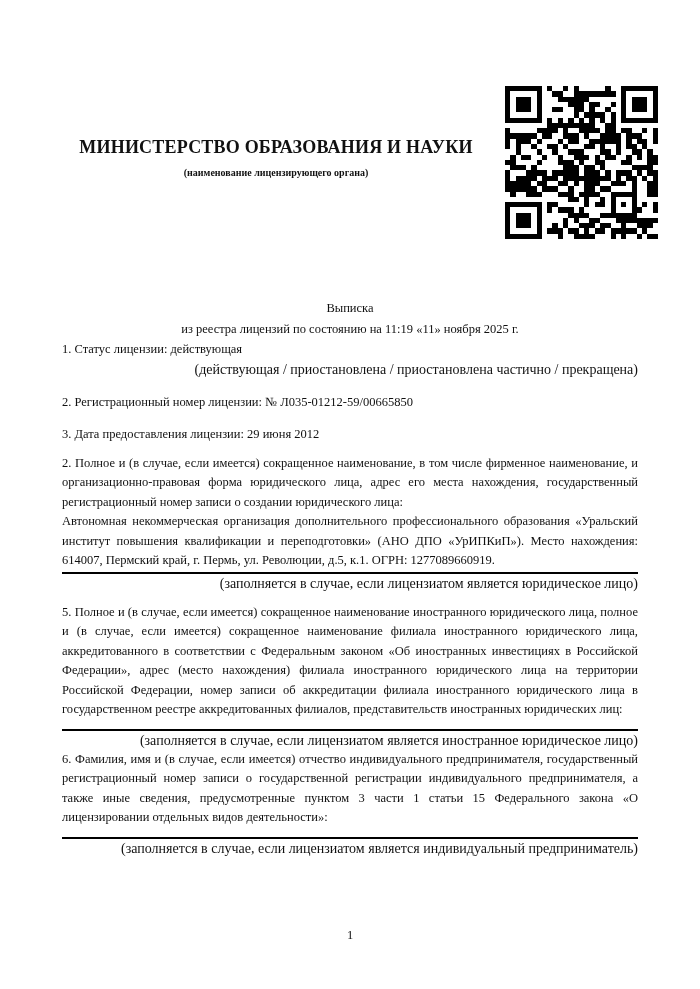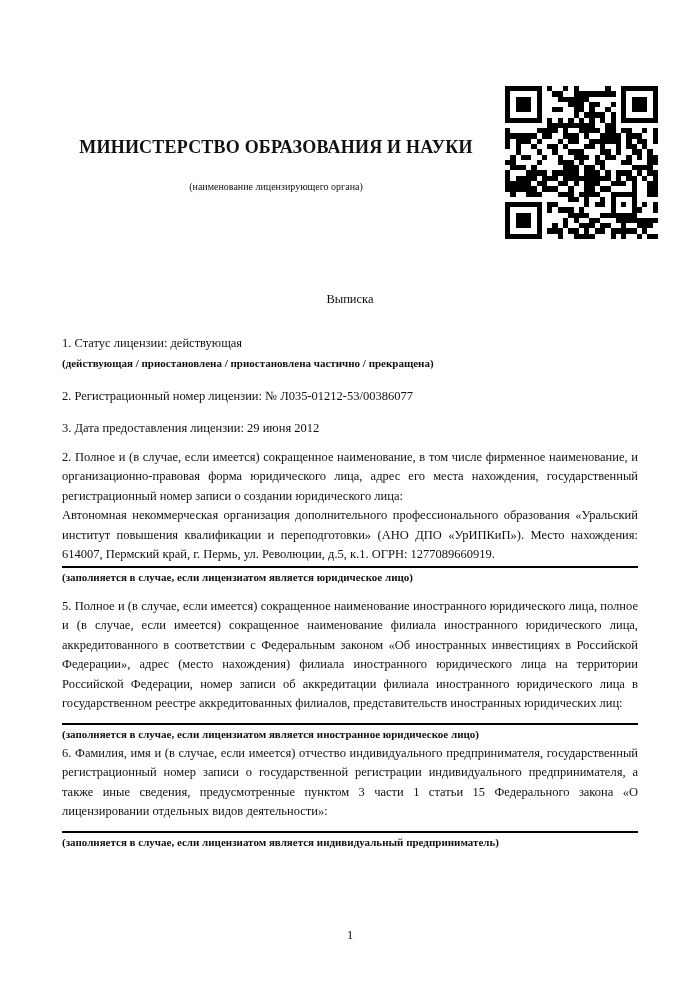--- a/index.html
+++ b/index.html
@@ -27,53 +27,53 @@
   }
   .ministry-line {
     font-weight: bold;
     font-size: 18px;
     line-height: 26px;
     letter-spacing: 0.2px;
   }
   .ministry-caption {
     font-size: 10px;
     line-height: 13px;
-    margin-top: 20px;
+    margin-top: 6px;
+    font-weight: bold;
   }
   
   .qr-wrap {
     position: absolute;
     left: 505px;
     top: 86px;
     width: 153px;
     height: 153px;
   }
   
   .content {
     position: absolute;
     left: 62px;
-    top: 289px;
+    top: 298px;
     width: 576px;
     font-size: 12.5px;
     line-height: 19.5px;
   }
   .doc-title {
     text-align: center;
     line-height: 21px;
   }
   p { margin: 0; }
   .just { text-align: justify; }
   .small-caption {
-    font-size: 11px;
+    font-size: 14px;
     line-height: 13px;
-    text-align: left;
+    text-align: right;
     margin-top: 3px;
-    font-weight: bold;
-  }
-  .item-1 { margin-top: 24px; }
+  }
+  .item-1 { }
   .item-2 { margin-top: 17px; }
   .item-3 { margin-top: 13px; }
   .section-4 { margin-top: 9px; }
   .section-5 { margin-top: 13px; }
   .section-6 { margin-top: 3px; }
   .item-7 { margin-top: 20px; }
   .rule {
     border-top: 2px solid #000000;
     height: 0;
   }
@@ -556,26 +556,27 @@
           <rect x="25" y="28" width="1" height="1"></rect>
           <rect x="27" y="28" width="1" height="1"></rect>
           <rect x="28" y="28" width="1" height="1"></rect>
         </g>
       </svg></div>
 
   <div class="content">
 
     <div class="doc-title">
       <div>Выписка</div>
+      <div>из реестра лицензий по состоянию на 11:19 «11» ноября 2025 г.</div>
     </div>
 
     <p class="item-1">1. Статус лицензии: действующая</p>
     <div class="small-caption">(действующая / приостановлена / приостановлена частично / прекращена)</div>
 
-    <p class="item-2">2. Регистрационный номер лицензии: № Л035-01212-53/00386077</p>
+    <p class="item-2">2. Регистрационный номер лицензии: № Л035-01212-59/00665850</p>
 
     <p class="item-3">3. Дата предоставления лицензии: 29 июня 2012</p>
 
     <div class="section-4">
       <p class="just">2. Полное и (в случае, если имеется) сокращенное наименование, в том числе фирменное наименование, и организационно-правовая форма юридического лица, адрес его места нахождения, государственный регистрационный номер записи о создании юридического лица:</p>
       <p class="just">Автономная некоммерческая организация дополнительного профессионального образования «Уральский институт повышения квалификации и переподготовки» (АНО ДПО «УрИПКиП»). Место нахождения: 614007, Пермский край, г. Пермь, ул. Революции, д.5, к.1. ОГРН: 1277089660919.</p>
       <div class="rule rule-tight"></div>
       <div class="small-caption">(заполняется в случае, если лицензиатом является юридическое лицо)</div>
     </div>
 

